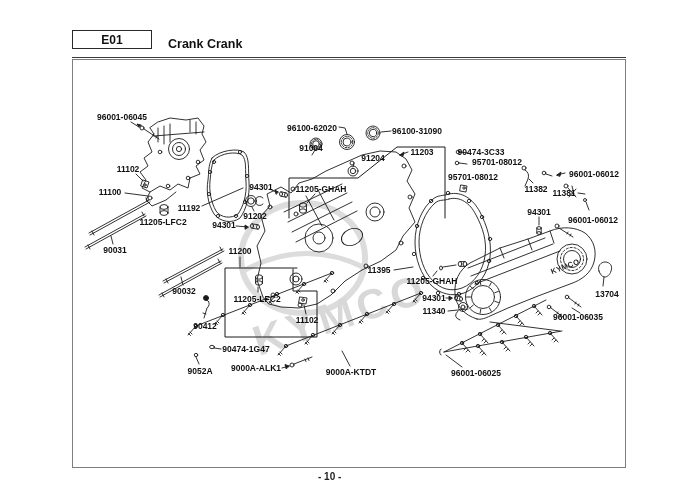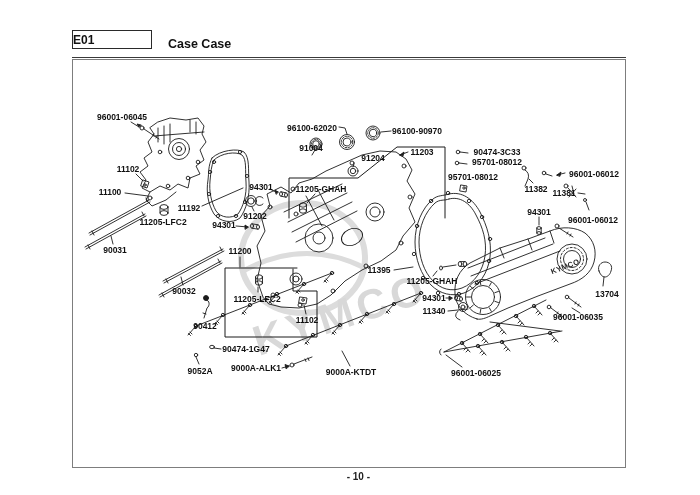--- a/index.html
+++ b/index.html
@@ -3,50 +3,50 @@
 <meta charset="utf-8">
 <style>
   html,body{margin:0;padding:0;}
   body{
     width:700px;height:495px;position:relative;background:#ffffff;
     font-family:"Liberation Sans", sans-serif;overflow:hidden;
   }
   .abs{position:absolute;}
   #e01-box{
     left:72px;top:30px;width:80px;height:19px;border:1.4px solid #2a2a2a;
-    display:flex;align-items:center;
+    display:flex;align-items:center;justify-content:center;
     font-size:12px;font-weight:bold;color:#111;box-sizing:border-box;background:#fff;
   }
   #title-cell{
     left:168px;top:30px;height:27px;display:flex;align-items:center;
     font-size:12.5px;font-weight:bold;color:#111;
   }
   #header-rule{left:72px;top:57px;width:554px;height:0;border-top:1.2px solid #3a3a3a;}
   #main-frame{
     left:72px;top:59px;width:554px;height:409px;border:1.4px solid #7d7d7d;
     box-sizing:border-box;background:#fff;
   }
   #diagram-svg{left:0;top:0;width:700px;height:495px;}
   .pl{
     position:absolute;transform:translate(-50%,-50%);
     font-size:8.5px;font-weight:bold;color:#101010;white-space:nowrap;
     letter-spacing:0;line-height:1;
   }
   #page-num{
-    left:306px;top:471px;width:64px;text-align:right;
+    left:318px;top:471px;width:64px;text-align:left;
     font-size:10px;font-weight:bold;color:#222;
   }
 </style>
 </head>
 <body>
 
 <div class="abs" id="e01-box">
   <span>E01</span>
 </div>
-<div class="abs" id="title-cell">Case Case</div>
+<div class="abs" id="title-cell">Crank Crank</div>
 <div class="abs" id="header-rule"></div>
 <div class="abs" id="main-frame"></div>
 
 <svg class="abs" id="diagram-svg" viewBox="0 0 700 495" fill="none" stroke="#1b1b1b" stroke-width="0.9" stroke-linecap="round" stroke-linejoin="round">
 
   <g stroke="#dcdcdc">
     <ellipse cx="303" cy="258" rx="62" ry="55" stroke-width="6"></ellipse>
     <path d="M245,270 Q305,238 365,268" stroke-width="5"></path>
     <text transform="translate(345,328) rotate(-18)" text-anchor="middle" font-size="42" font-weight="bold" letter-spacing="5" fill="#d8d8d8" stroke="none">KYMCO</text>
   </g>
@@ -410,24 +410,24 @@
 <div class="pl" style="left:205px;top:326px">90412</div>
 <div class="pl" style="left:224px;top:225px">94301</div>
 <div class="pl" style="left:261px;top:187px">94301</div>
 <div class="pl" style="left:255px;top:216px">91202</div>
 <div class="pl" style="left:240px;top:251px">11200</div>
 <div class="pl" style="left:257px;top:299px">11205-LFC2</div>
 <div class="pl" style="left:307px;top:320px">11102</div>
 <div class="pl" style="left:312px;top:128px">96100-62020</div>
 <div class="pl" style="left:311px;top:148px">91004</div>
 <div class="pl" style="left:373px;top:158px">91204</div>
-<div class="pl" style="left:417px;top:131px">96100-90970</div>
+<div class="pl" style="left:417px;top:131px">96100-31090</div>
 <div class="pl" style="left:422px;top:152px">11203</div>
 <div class="pl" style="left:321px;top:189px">11205-GHAH</div>
-<div class="pl" style="left:497px;top:152px">90474-3C33</div>
+<div class="pl" style="left:481px;top:152px">90474-3C33</div>
 <div class="pl" style="left:497px;top:162px">95701-08012</div>
 <div class="pl" style="left:473px;top:177px">95701-08012</div>
 <div class="pl" style="left:594px;top:174px">96001-06012</div>
 <div class="pl" style="left:536px;top:189px">11382</div>
 <div class="pl" style="left:564px;top:193px">11381</div>
 <div class="pl" style="left:539px;top:212px">94301</div>
 <div class="pl" style="left:593px;top:220px">96001-06012</div>
 <div class="pl" style="left:379px;top:270px">11395</div>
 <div class="pl" style="left:432px;top:281px">11205-GHAH</div>
 <div class="pl" style="left:434px;top:298px">94301</div>

